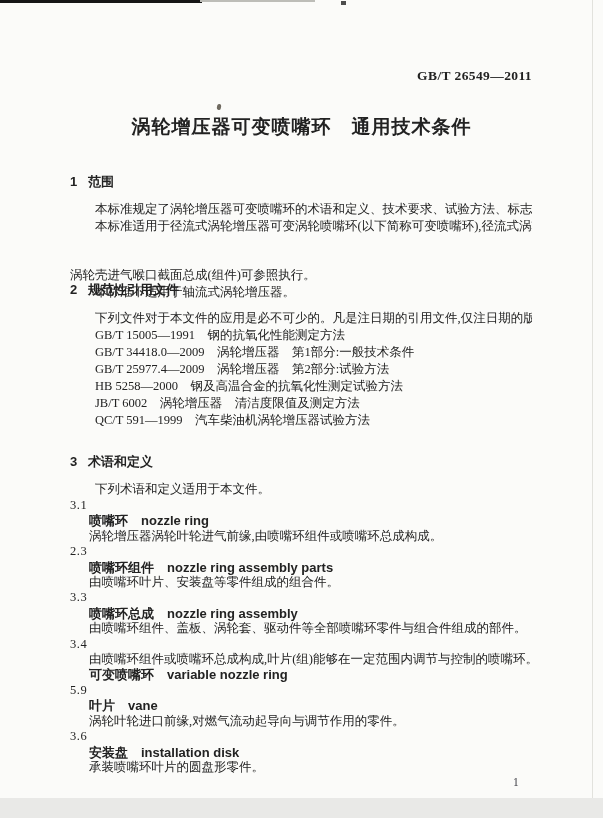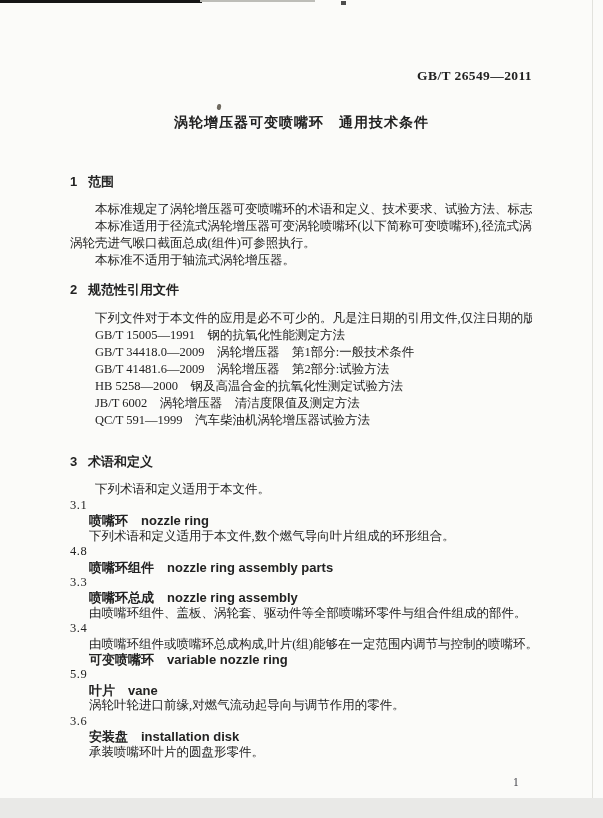--- a/index.html
+++ b/index.html
@@ -31,21 +31,21 @@
   
   .std-code {
     position: absolute; top: 68px; right: 71px;
     font-size: 13.5px; font-weight: 700; letter-spacing: 0.4px;
     white-space: nowrap;
   }
   .doc-title {
     position: absolute; top: 114px; left: 0; width: 100%;
     text-align: center;
     font-family: Liberation Mono, monospace;
-    font-size: 14px; font-weight: 700; letter-spacing: 1px;
+    font-size: 19px; font-weight: 700; letter-spacing: 1px;
     white-space: nowrap;
   }
 
   
   .content {
     position: absolute; top: 4px; left: 70px; width: 462px; height: 818px;
     font-size: 12.5px;
   }
   .section { position: absolute; left: 0; width: 100%; }
   #sec-1 { top: 169px; }
@@ -61,21 +61,21 @@
 
   #sec-1 .sec-body { margin-top: 11px; }
   #sec-2 .sec-body { margin-top: 12px; }
   #sec-3 .sec-body { margin-top: 11px; }
 
   .line { line-height: 17px; white-space: nowrap; overflow: hidden; }
   #sec-3 .line { line-height: 15.4px; }
   #sec-3 .sec-body > .line:first-child { line-height: 17px; }
 
   .indent { padding-left: 25px; }
-  .flush  { padding-left: 0; }
+  .flush  { padding-left: 0; margin-top: 32px; }
   .ref    { padding-left: 25px; }
   .num    { padding-left: 0; letter-spacing: 0.5px; }
   .term   {
     padding-left: 19px; font-weight: 700;
     font-family: "Liberation Sans", "DejaVu Sans", sans-serif;
     font-size: 13px;
   }
   .def    { padding-left: 19px; }
 
   .page-num {
@@ -113,38 +113,39 @@
     </div>
 
     <div class="section" id="sec-2">
       <div class="sec-heading">
         <span class="sec-num">2</span><span>规范性引用文件</span>
       </div>
       <div class="sec-body">
           <div class="line indent">下列文件对于本文件的应用是必不可少的。凡是注日期的引用文件,仅注日期的版本适用于本文</div>
           <div class="line ref">GB/T 15005—1991　钢的抗氧化性能测定方法</div>
           <div class="line ref">GB/T 34418.0—2009　涡轮增压器　第1部分:一般技术条件</div>
-          <div class="line ref">GB/T 41481.6—2009　涡轮增压器　第2部分:试验方法</div>
+          <div class="line ref">GB/T 25977.4—2009　涡轮增压器　第2部分:试验方法</div>
           <div class="line ref">HB 5258—2000　钢及高温合金的抗氧化性测定试验方法</div>
           <div class="line ref">JB/T 6002　涡轮增压器　清洁度限值及测定方法</div>
           <div class="line ref">QC/T 591—1999　汽车柴油机涡轮增压器试验方法</div>
         </div>
     </div>
 
     <div class="section" id="sec-3">
       <div class="sec-heading">
         <span class="sec-num">3</span><span>术语和定义</span>
       </div>
       <div class="sec-body">
           <div class="line indent">下列术语和定义适用于本文件。</div>
           <div class="line num">3.1</div>
           <div class="line term">喷嘴环　nozzle ring</div>
-          <div class="line def">下列术语和定义适用于本文件,数个燃气导向叶片组成的环形组合。</div>
-          <div class="line num">4.8</div>
+          <div class="line def">涡轮增压器涡轮叶轮进气前缘,由喷嘴环组件或喷嘴环总成构成。</div>
+          <div class="line num">2.3</div>
           <div class="line term">喷嘴环组件　nozzle ring assembly parts</div>
+          <div class="line def">由喷嘴环叶片、安装盘等零件组成的组合件。</div>
           <div class="line num">3.3</div>
           <div class="line term">喷嘴环总成　nozzle ring assembly</div>
           <div class="line def">由喷嘴环组件、盖板、涡轮套、驱动件等全部喷嘴环零件与组合件组成的部件。</div>
           <div class="line num">3.4</div>
           <div class="line def">由喷嘴环组件或喷嘴环总成构成,叶片(组)能够在一定范围内调节与控制的喷嘴环。</div>
           <div class="line term">可变喷嘴环　variable nozzle ring</div>
           <div class="line num">5.9</div>
           <div class="line term">叶片　vane</div>
           <div class="line def">涡轮叶轮进口前缘,对燃气流动起导向与调节作用的零件。</div>
           <div class="line num">3.6</div>

